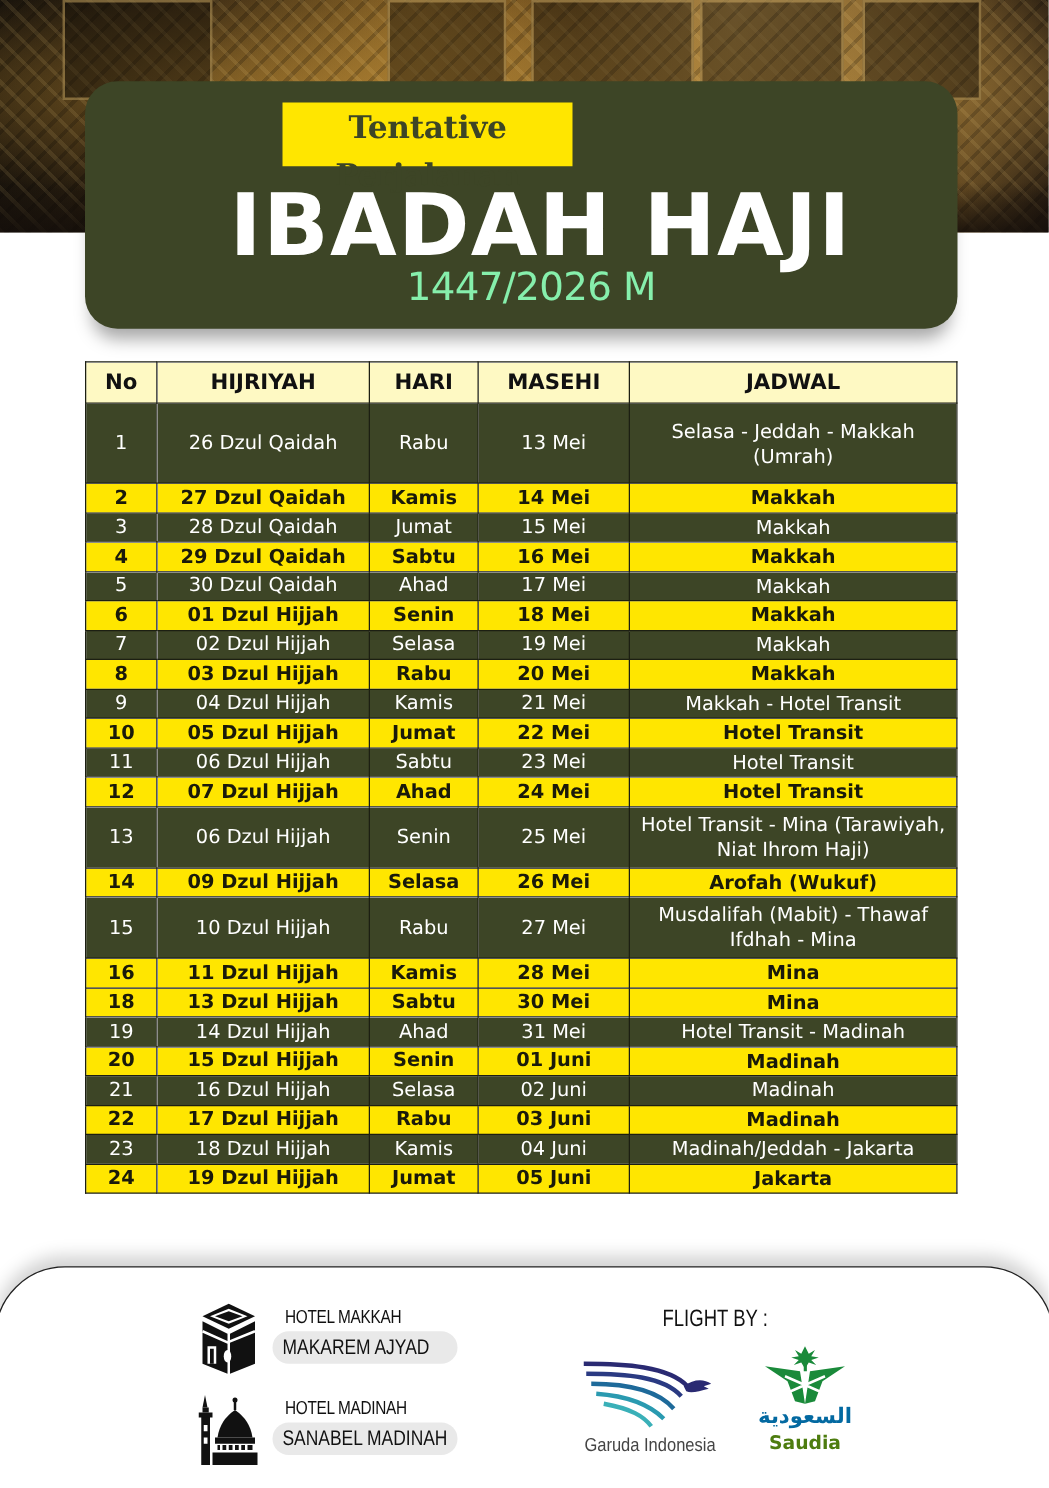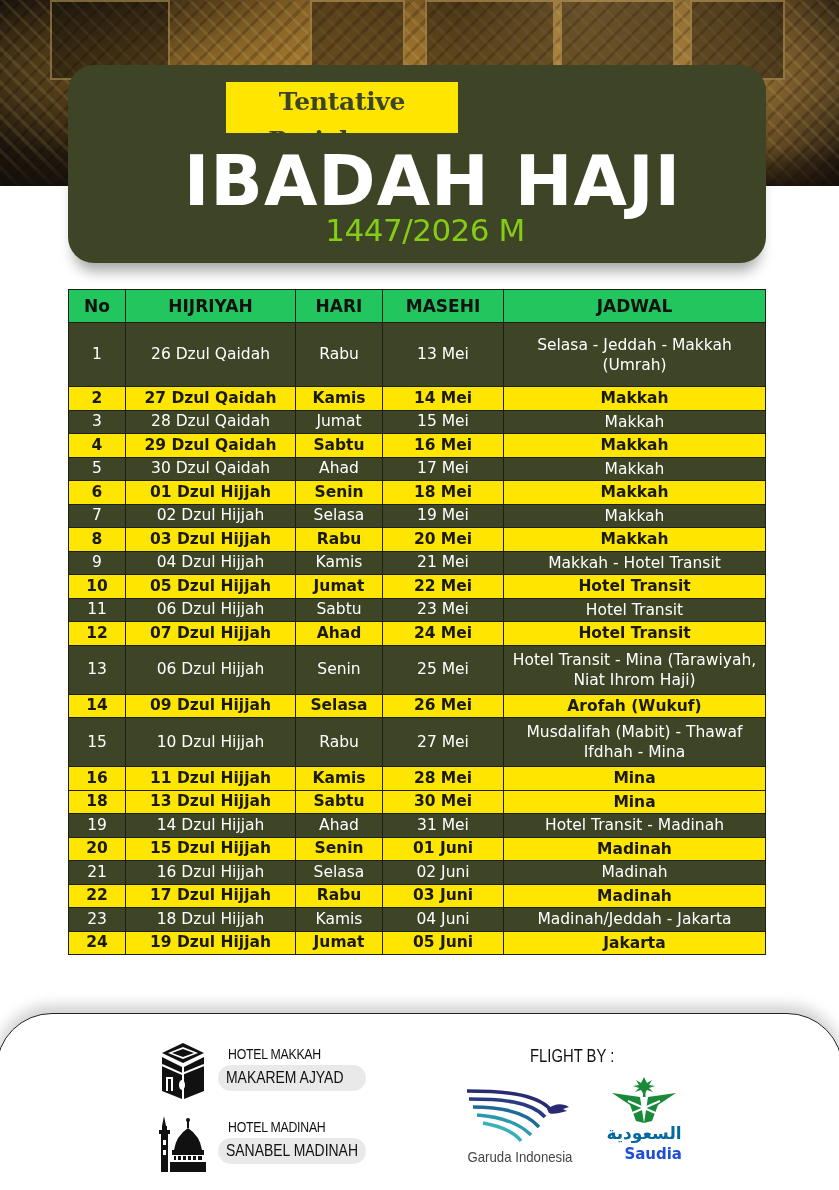--- a/index.html
+++ b/index.html
@@ -35,32 +35,32 @@
     font-family: "DejaVu Serif", serif; font-weight: bold; font-size: 25px;
     line-height: 39px; letter-spacing: -0.3px; text-align: center;
   }
   .main-title {
     position: absolute; left: 0; right: 0; top: 74px;
     font-family: "DejaVu Sans", sans-serif; font-weight: bold; font-size: 69px;
     line-height: 84px; letter-spacing: 1px; color: #ffffff; margin-left: 31px;
   }
   .year {
     position: absolute; left: 16px; right: 0; top: 145px;
-    font-family: "DejaVu Sans", sans-serif; font-size: 31px; line-height: 40px; color: #84cc16;
+    font-family: "DejaVu Sans", sans-serif; font-size: 31px; line-height: 40px; color: #86efac;
     letter-spacing: -0.5px;
   }
 
   .schedule {
     position: absolute; left: 68px; top: 289px; width: 697px;
     border-collapse: collapse; table-layout: fixed;
     font-family: "DejaVu Sans", sans-serif; font-size: 15.5px;
     text-align: center;
   }
   .schedule th, .schedule td { border: 1.5px solid #1c1f12; padding: 0; overflow: hidden; white-space: nowrap; }
-  .schedule th { background: #22c55e; color: #111; font-weight: bold; font-size: 17px; height: 33px; }
+  .schedule th { background: #fef9c3; color: #111; font-weight: bold; font-size: 17px; height: 33px; }
   .schedule tr.dark td { background: #3d4526; color: #ffffff; }
   .schedule tr.light td { background: #ffe600; color: #1a1a0a; font-weight: bold; }
   .schedule td { height: 23.5px; line-height: 21px; }
   .schedule tr.tall td { height: 64px; }
   .schedule tr.med td { height: 49px; }
   .schedule td.jadwal { white-space: normal; line-height: 20px; padding: 0 4px; }
 
   .footer {
     position: absolute; left: -4px; top: 1013px; width: 847px; height: 200px;
     background: #ffffff; border: 1.5px solid #222; border-radius: 56px 56px 0 0;
@@ -87,21 +87,21 @@
     transform: scaleX(0.78); transform-origin: left center; white-space: nowrap;
   }
   .garuda { position: absolute; left: 455px; top: 1085px; width: 130px; height: 80px; }
   .garuda-text {
     position: absolute; left: 0; bottom: 0; width: 130px; text-align: center;
     font-family: "Liberation Sans", sans-serif; font-size: 15px; color: #444;
     transform: scaleX(0.88);
   }
   .saudia { position: absolute; left: 606px; top: 1075px; width: 76px; height: 92px; }
   .saudia-ar { position: absolute; left: 0; top: 48px; width: 76px; text-align: center; font-family: "DejaVu Sans", sans-serif; font-size: 17px; font-weight: bold; color: #0369a1; }
-  .saudia-en { position: absolute; left: 0; top: 70px; width: 76px; text-align: right; font-family: "DejaVu Sans", sans-serif; font-size: 15px; font-weight: bold; color: #1d4ed8; }
+  .saudia-en { position: absolute; left: 0; top: 70px; width: 76px; text-align: center; font-family: "DejaVu Sans", sans-serif; font-size: 15px; font-weight: bold; color: #4d7c0f; }
 </style>
 </head>
 <body>
 
 <div class="hero">
   <div class="hero-pattern"></div>
   <div class="hero-panel" style="left:50px;width:120px;"></div>
   <div class="hero-panel" style="left:310px;width:95px;"></div>
   <div class="hero-panel" style="left:425px;width:130px;"></div>
   <div class="hero-panel" style="left:560px;width:115px;"></div>

